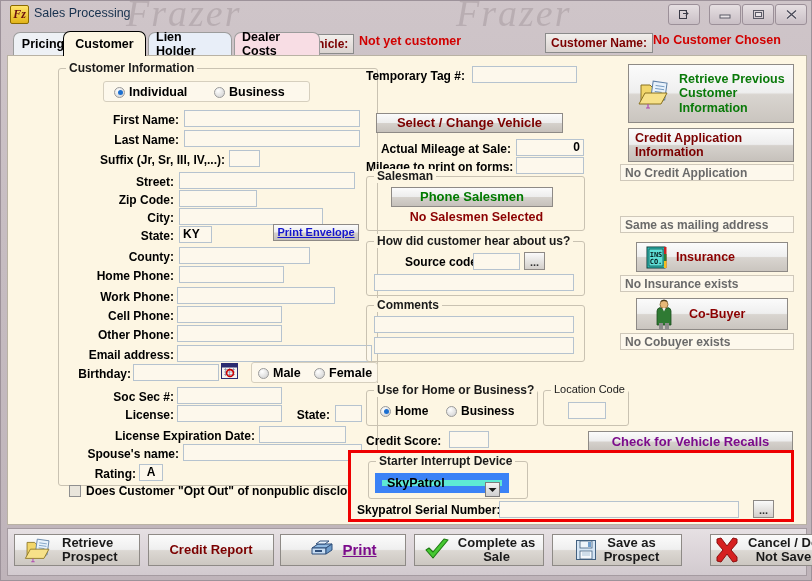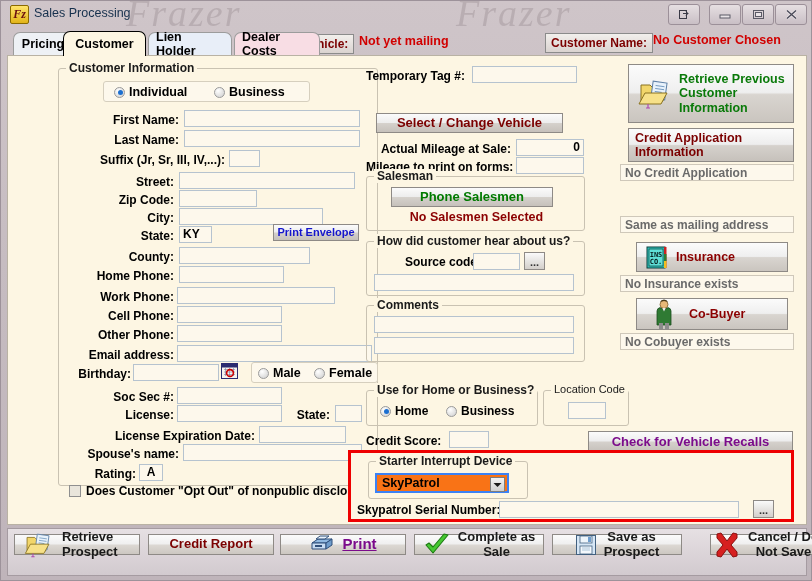--- a/index.html
+++ b/index.html
@@ -144,21 +144,21 @@
     background:#fdf8ec;border:1px solid #cfc8ba;
     font-weight:bold;font-size:12px;color:#6a6a6a;
     display:flex;align-items:center;padding-left:4px;
   }
   .redbox{
     position:absolute;border:3px solid #ee0000;box-sizing:border-box;
     background:#fdf6e3;
   }
   .ddl{
     position:absolute;box-sizing:border-box;height:20px;
-    background:#f97316;border:2px solid #3b82f6;
+    background:#5eead4;border:7px solid #3b82f6;
     display:flex;align-items:center;
     font-weight:bold;font-size:12.5px;color:#000;padding-left:5px;
   }
   .ddl .arrow{
     position:absolute;right:2px;top:2px;width:15px;height:15px;
     background:linear-gradient(180deg,#f3f3f3,#cfcfcf);
     border:1px solid #7d7d7d;box-sizing:border-box;
     display:flex;align-items:center;justify-content:center;
   }
   .ellbtn{
@@ -169,21 +169,21 @@
     font-weight:bold;font-size:11px;color:#333;padding-bottom:1px;
   }
 
   
   .toolbar{
     position:absolute;left:6px;top:527px;width:800px;height:48px;
     background:linear-gradient(180deg,#e6e0e3,#d2cacf);
     border:1px solid #a59ba1;box-sizing:border-box;
   }
   .tbtn{
-    position:absolute;top:5px;height:21px;box-sizing:border-box;
+    position:absolute;top:5px;height:32px;box-sizing:border-box;
     background:linear-gradient(180deg,#fbfbfb 0%,#efefef 48%,#dcd8d3 52%,#ccc7c1 100%);
     border:1px solid #8e8a86;
     display:flex;align-items:center;justify-content:center;gap:7px;
     font-weight:bold;font-size:13px;color:#7b0000;text-align:center;line-height:1.1;
   }
   .tbtn .txt{white-space:pre-line;}
   .ico{display:block;flex:0 0 auto;}
 </style>
 </head>
 <body>
@@ -234,21 +234,21 @@
     </div>
     <div class="tab lien">
       <span>Lien Holder</span>
     </div>
     <div class="tab dealer">
       <span>Dealer Costs</span>
     </div>
   </div>
 
   <div class="vehbtn">Vehicle:</div>
-  <div class="vehval">Not yet mailing</div>
+  <div class="vehval">Not yet customer</div>
   <div class="custbtn">Customer Name:</div>
   <div class="custval">No Customer Chosen</div>
 
   <div class="page">
 
     <div class="gb" style="left:26px;top:12px;width:320px;height:418px;margin-left:24px;">
       <div class="lg">Customer Information</div>
 
       <div style="position:absolute;left:44px;top:12px;width:205px;height:19px;border:1px solid #d6cfbe;border-radius:3px;background:#fdf8ec;">
         <div class="radio" style="left:10px;top:3px;">
@@ -274,21 +274,21 @@
       <div class="inp" style="left:120px;top:103px;width:176px;"></div>
 
       <div class="lbl" style="left:10px;top:124px;width:105px;">Zip Code:</div>
       <div class="inp" style="left:120px;top:121px;width:78px;"></div>
 
       <div class="lbl" style="left:10px;top:142px;width:105px;">City:</div>
       <div class="inp" style="left:120px;top:139px;width:144px;"></div>
 
       <div class="lbl" style="left:10px;top:160px;width:105px;">State:</div>
       <div class="inp" style="left:120px;top:157px;width:33px;">KY</div>
-      <div class="btn small" style="left:214px;top:155px;width:86px;height:17px;color:#1515cc;">Print Envelope</div>
+      <div class="btn small" style="left:214px;top:155px;width:86px;height:17px;color:#1515cc;text-decoration:underline;">Print Envelope</div>
 
       <div class="lbl" style="left:10px;top:181px;width:105px;">County:</div>
       <div class="inp" style="left:120px;top:178px;width:131px;"></div>
 
       <div class="lbl" style="left:10px;top:200px;width:105px;">Home Phone:</div>
       <div class="inp" style="left:120px;top:197px;width:105px;"></div>
 
       <div class="lbl" style="left:10px;top:221px;width:105px;">Work Phone:</div>
       <div class="inp" style="left:118px;top:218px;width:158px;"></div>
 

